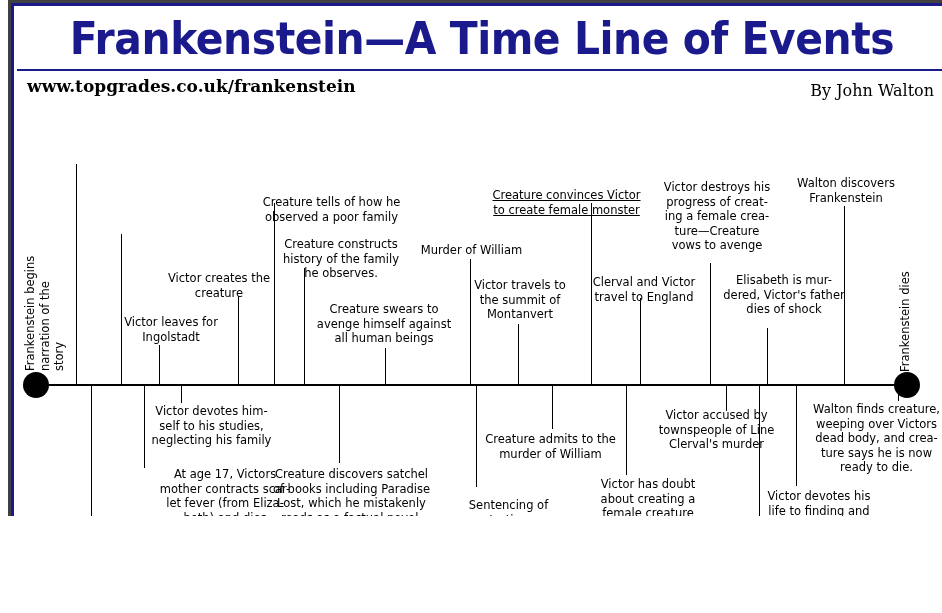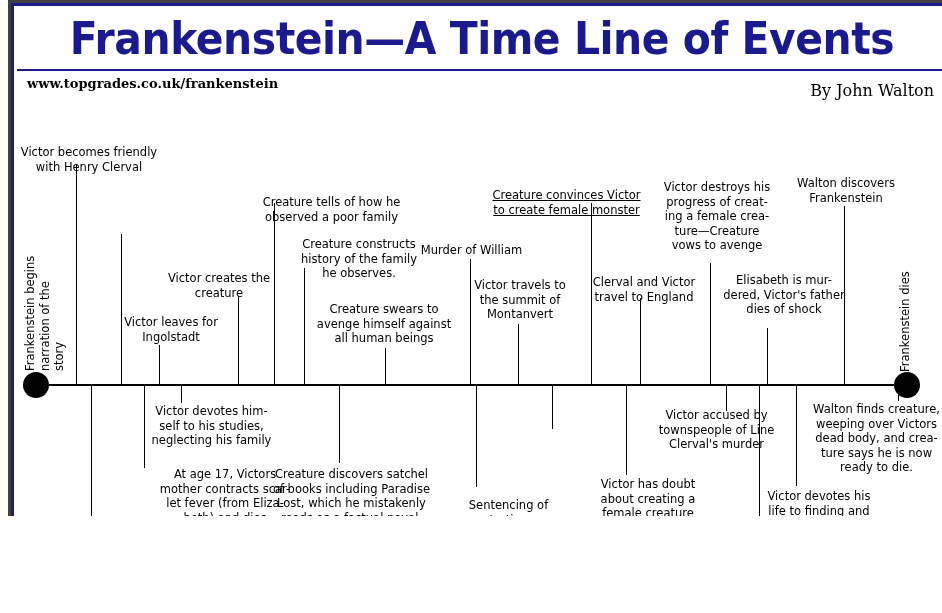--- a/index.html
+++ b/index.html
@@ -43,21 +43,21 @@
   #hrule{
     position:absolute;
     left:3px;top:63px;
     width:930px;height:2px;
     background:#1a1a8c;
   }
   #url{
     position:absolute;
     left:13px;top:70px;
     font-family:"DejaVu Serif", serif;
-    font-size:13px;
+    font-size:17px;
     font-weight:bold;
     color:#000000;
     white-space:nowrap;
   }
   #author{
     position:absolute;
     right:10px;top:75px;
     font-family:"DejaVu Serif", serif;
     font-size:16px;
     color:#000000;
@@ -135,29 +135,27 @@
     <div class="stem" style="left:290px; top:262px; height:116px;"></div>
     <div class="stem" style="left:371px; top:342px; height:36px;"></div>
     <div class="stem" style="left:456px; top:253px; height:125px;"></div>
     <div class="stem" style="left:504px; top:318px; height:60px;"></div>
     <div class="stem" style="left:577px; top:197px; height:181px;"></div>
     <div class="stem" style="left:626px; top:292px; height:86px;"></div>
     <div class="stem" style="left:696px; top:257px; height:121px;"></div>
     <div class="stem" style="left:753px; top:322px; height:56px;"></div>
     <div class="stem" style="left:830px; top:200px; height:178px;"></div>
 
-    <div class="evt" style="left:0px;   top:139px; width:150px;">Victor becomes friendly
-with Henry Clerval</div>
     <div class="evt" style="left:130px; top:265px; width:150px;">Victor creates the
 creature</div>
     <div class="evt" style="left:94px;  top:309px; width:126px;">Victor leaves for
 Ingolstadt</div>
     <div class="evt" style="left:235px; top:189px; width:165px;">Creature tells of how he
 observed a poor family</div>
-    <div class="evt" style="left:270px; top:231px; width:150px;">Creature constructs
+    <div class="evt" style="left:252px; top:231px; width:150px;">Creature constructs
 history of the family
 he observes.</div>
     <div class="evt" style="left:285px; top:296px; width:170px;">Creature swears  to
 avenge himself against
 all human beings</div>
     <div class="evt" style="left:395px; top:237px; width:125px;">Murder of William</div>
     <div class="evt" style="left:452px; top:272px; width:108px;">Victor travels to
 the summit of
 Montanvert</div>
     <div class="evt" style="left:470px; top:182px; width:165px;text-decoration:underline;">Creature convinces Victor
@@ -196,20 +194,22 @@
 beth) and dies</div>
     <div class="evt" style="left:131px; top:398px; width:133px;">Victor devotes him-
 self to his studies,
 neglecting his family</div>
     <div class="evt" style="left:240px; top:461px; width:195px;">Creature discovers satchel
 of books including Paradise
 Lost, which he mistakenly
 reads as a factual novel.</div>
     <div class="evt" style="left:442px; top:492px; width:105px;">Sentencing of
 Justine</div>
+    <div class="evt" style="left:459px; top:426px; width:155px;">Creature admits to the
+murder of William</div>
     <div class="evt" style="left:564px; top:471px; width:140px;">Victor has doubt
 about creating a
 female creature</div>
     <div class="evt" style="left:620px; top:402px; width:165px;">Victor accused by
 townspeople of Line
 Clerval's murder</div>
     <div class="evt" style="left:735px; top:483px; width:140px;">Victor devotes his
 life to finding and
 destroying the
 creature</div>

